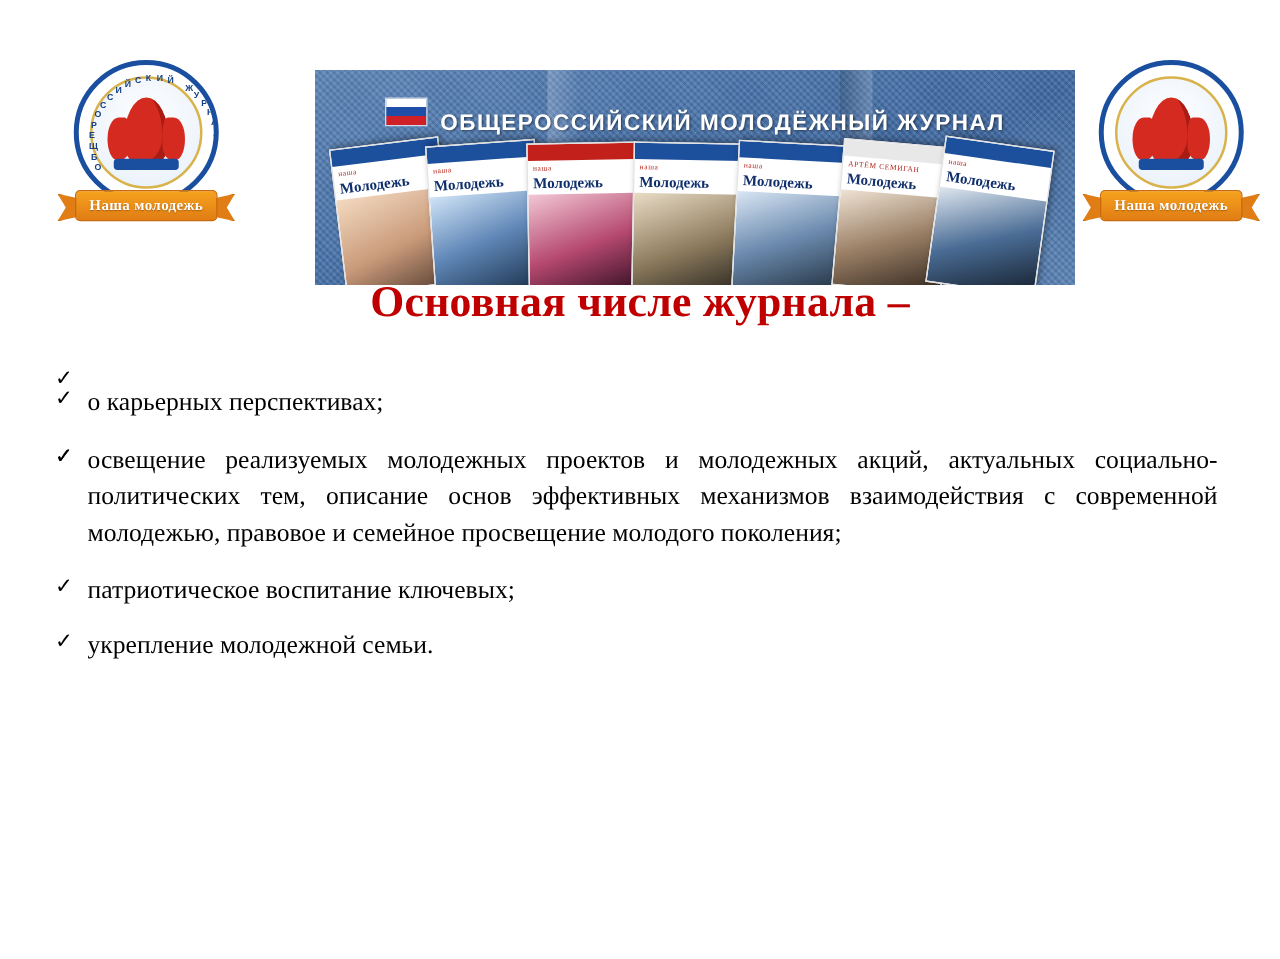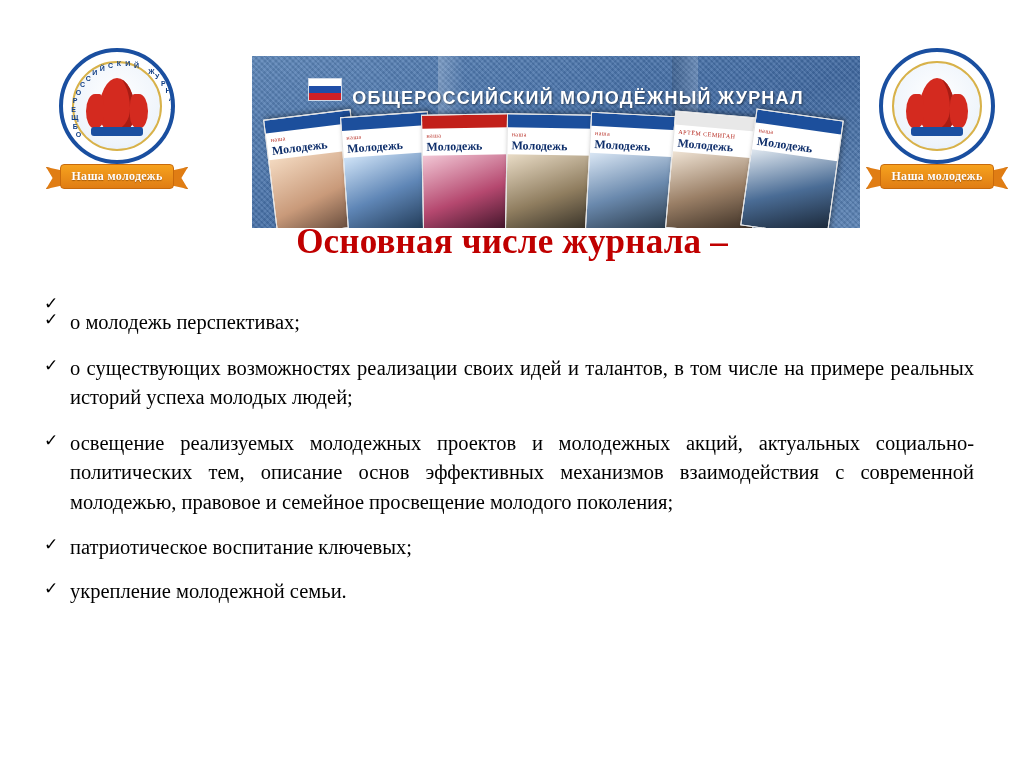--- a/index.html
+++ b/index.html
@@ -118,21 +118,21 @@
     transform-origin: 0 0;
     font-family: "Liberation Sans", sans-serif;
     font-weight: bold;
     white-space: nowrap;
     letter-spacing: 0.5px;
   }
   .logo-ribbon {
     position: absolute;
     left: 50%;
     transform: translateX(-50%);
-    bottom: 2px;
+    bottom: 14px;
     width: 142px;
     height: 30px;
     text-align: right;
   }
   .ribbon-body {
     position: absolute;
     left: 14px;
     right: 14px;
     top: 2px;
     height: 25px;
@@ -453,25 +453,24 @@
   </div>
 
   <div class="main-title">Основная числе журнала –</div>
 
   <div class="bullets">
     <div class="bullet">
       <span class="check">✓</span>
     </div>
     <div class="bullet">
       <span class="check">✓</span>
-      <span>о молодежь перспективах;</span>
+      <span>о карьерных перспективах;</span>
     </div>
     <div class="bullet">
       <span class="check">✓</span>
-      <span>о существующих возможностях реализации своих идей и талантов, в том числе на примере реальных историй успеха молодых людей;</span>
     </div>
     <div class="bullet">
       <span class="check">✓</span>
       <span>освещение реализуемых молодежных проектов и молодежных акций, актуальных социально-политических тем, описание основ эффективных механизмов взаимодействия с современной молодежью, правовое и семейное просвещение молодого поколения;</span>
     </div>
     <div class="bullet tight">
       <span class="check">✓</span>
       <span>патриотическое воспитание ключевых;</span>
     </div>
     <div class="bullet tight">

